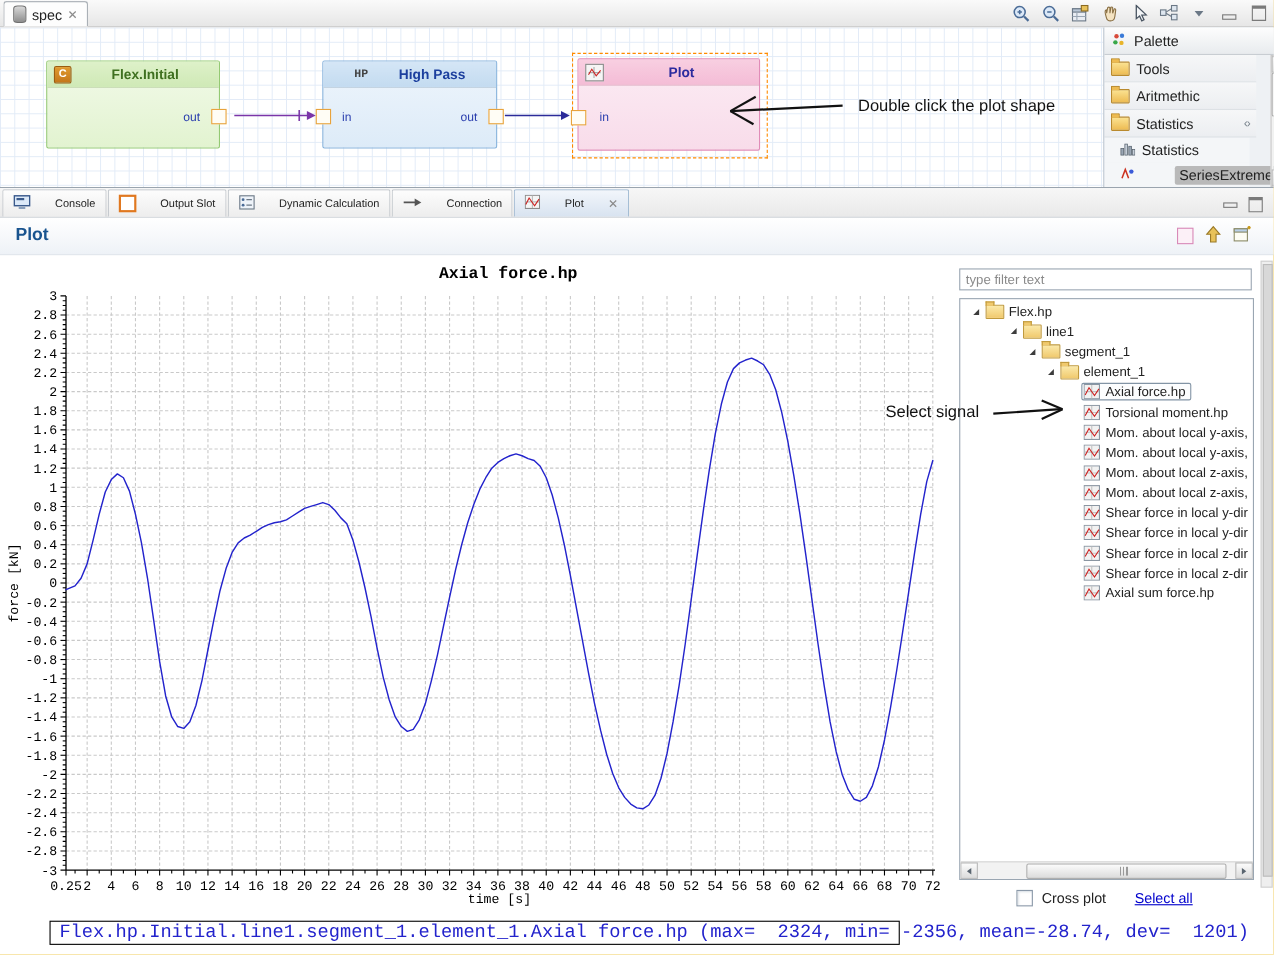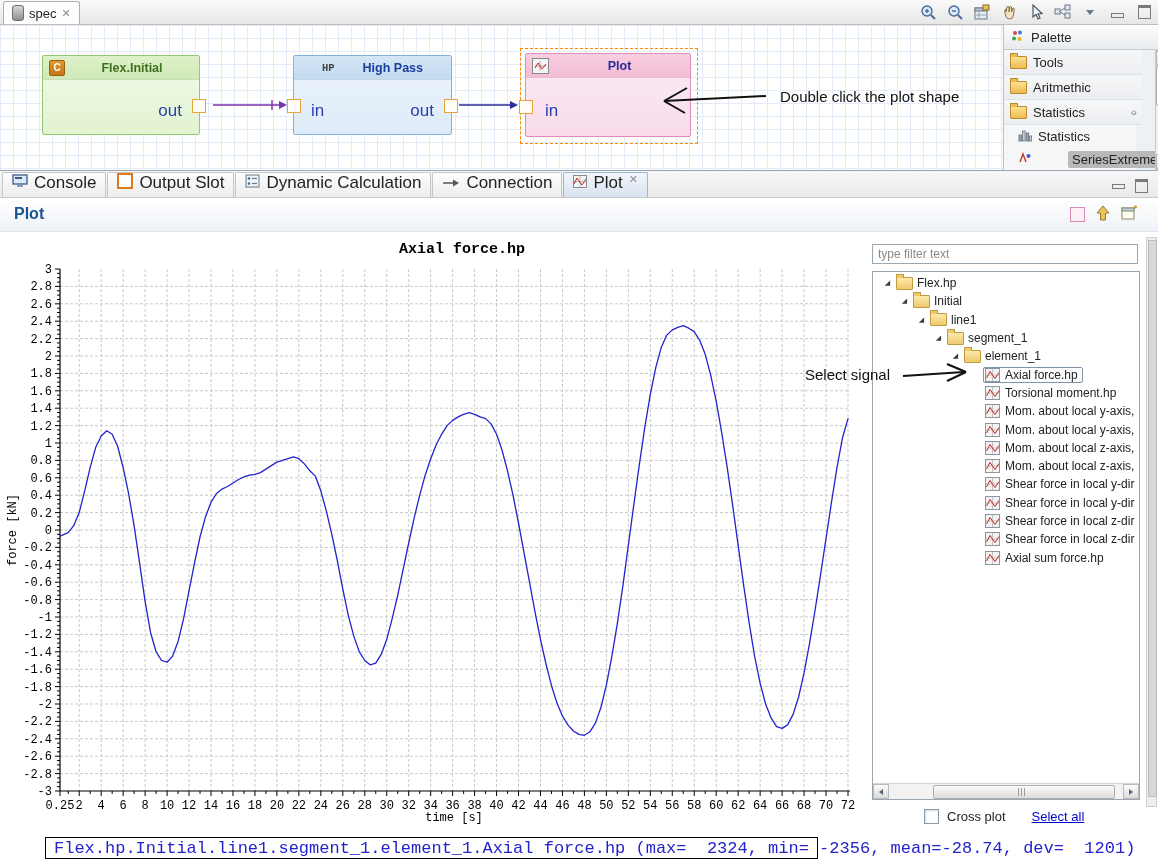--- a/index.html
+++ b/index.html
@@ -38,21 +38,21 @@
            font-size:10px;display:flex;align-items:center;justify-content:center;border:1px solid #9a5c10;border-radius:2px;}
   .blk-hp{border:1px solid #85b2dc;background:linear-gradient(#eef5fc,#ddebf8);}
   .blk-hp .bheader{background:linear-gradient(#d5e6f6,#c3dbf0);padding-left:28px;}
   .hp-t{color:#1c3f9e;}
   .badge-hp{font-weight:bold;font-size:10.5px;color:#444;font-family:"Liberation Mono",monospace;}
   .blk-plot{border:1px solid #e18cb8;background:linear-gradient(#fcecf4,#f8dcea);}
   .blk-plot .bheader{background:linear-gradient(#f8cfe1,#f4bcd6);}
   .plot-t{color:#2b2b9e;}
   .sel-rect{position:absolute;border:1px dashed #ff8a00;background:transparent;}
   .port{position:absolute;width:12px;height:12px;background:#fffdf5;border:1px solid #e8a33d;}
-  .port-label{position:absolute;font-size:17px;color:#2a3eae;}
+  .port-label{position:absolute;font-size:11px;color:#2a3eae;}
   .plot-icon-box{width:15px;height:14px;background:#f5f5f5;border:1px solid #8a8a8a;display:flex;align-items:center;justify-content:center;}
 
   .ann1{position:absolute;left:780px;top:88px;font-size:15px;color:#111;}
 
   
   .palette{position:absolute;left:1003px;top:25px;width:174px;height:145px;background:#eef1f4;
            border-left:1px solid #b9c3cd;box-sizing:border-box;overflow:hidden;}
   .pal-header{height:24px;display:flex;align-items:center;gap:6px;padding:0 6px;
               background:linear-gradient(#fdfdfd,#e8ebee);border-bottom:1px solid #c8cdd2;font-size:13px;}
   .flyout-arrow{margin-left:auto;color:#6b7886;font-size:11px;}
@@ -76,23 +76,23 @@
   .tri-d{width:0;height:0;border-left:3px solid transparent;border-right:3px solid transparent;border-top:4px solid #5a6570;}
   .tri-l{width:0;height:0;border-top:3px solid transparent;border-bottom:3px solid transparent;border-right:4px solid #5a6570;}
   .tri-r{width:0;height:0;border-top:3px solid transparent;border-bottom:3px solid transparent;border-left:4px solid #5a6570;}
   .pal-thumb{position:absolute;left:0;top:15px;width:12px;height:38px;background:linear-gradient(90deg,#fbfbfb,#d9d9d9);
              border:1px solid #aeaeae;border-radius:2px;}
 
   
   .bottom{position:absolute;left:0;top:170px;width:1158px;height:698px;background:#ffffff;border-top:1px solid #9aa4ae;box-sizing:border-box;}
   .btabbar{position:absolute;left:0;top:0;width:1158px;height:27px;background:linear-gradient(#f7f7f7,#e9e9e9);
            border-bottom:1px solid #c5cbd1;display:flex;align-items:flex-end;padding-left:2px;box-sizing:border-box;}
-  .btab{height:24px;display:flex;gap:6px;padding:0 9px;margin-right:1px;
+  .btab{height:24px;display:flex;align-items:center;gap:22px;padding:0 9px;margin-right:1px;
         border:1px solid #c2c7cc;border-bottom:none;border-radius:2px 2px 0 0;
-        background:linear-gradient(#fdfdfd,#ededed);font-size:17px;color:#222;}
+        background:linear-gradient(#fdfdfd,#ededed);font-size:10px;color:#222;}
   .btab.active{background:linear-gradient(#f2f6fb,#d8e3f0);border-color:#9db8d2;}
   .bwin{margin-left:auto;display:flex;align-items:center;gap:10px;padding:0 10px 4px 0;}
   .out-slot-ic{width:12px;height:12px;border:2px solid #e07820;background:#fff;}
 
   .bheader2{position:absolute;left:0;top:27px;width:1158px;height:33px;
             background:linear-gradient(#ffffff,#eef2f7);border-bottom:1px solid #dfe5ec;}
   .bh-title{position:absolute;left:14px;top:7px;font-size:16px;font-weight:bold;color:#19548f;}
   .bh-icons{position:absolute;right:20px;top:7px;display:flex;gap:11px;align-items:center;}
   .pink-square{width:13px;height:13px;border:1px solid #d88ab8;background:#fcf0f7;}
 
@@ -730,25 +730,20 @@
     </div>
 
     <div class="rpanel">
       <input class="filter" type="text" placeholder="type filter text" style="">
       <div class="treebox">
         <div class="trow" style="padding-left:10px">
           <span class="tree-arrow"></span>
           <span class="folder-icon2"></span>
           <span>Flex.hp</span>
         </div>
-        <div class="trow" style="padding-left:27px">
-          <span class="tree-arrow"></span>
-          <span class="folder-icon2"></span>
-          <span>Initial</span>
-        </div>
         <div class="trow" style="padding-left:44px">
           <span class="tree-arrow"></span>
           <span class="folder-icon2"></span>
           <span>line1</span>
         </div>
         <div class="trow" style="padding-left:61px">
           <span class="tree-arrow"></span>
           <span class="folder-icon2"></span>
           <span>segment_1</span>
         </div>

